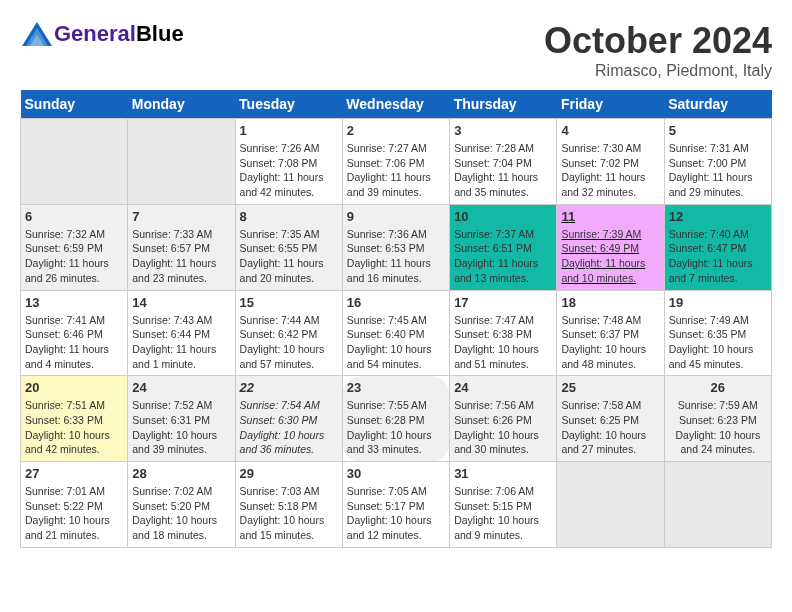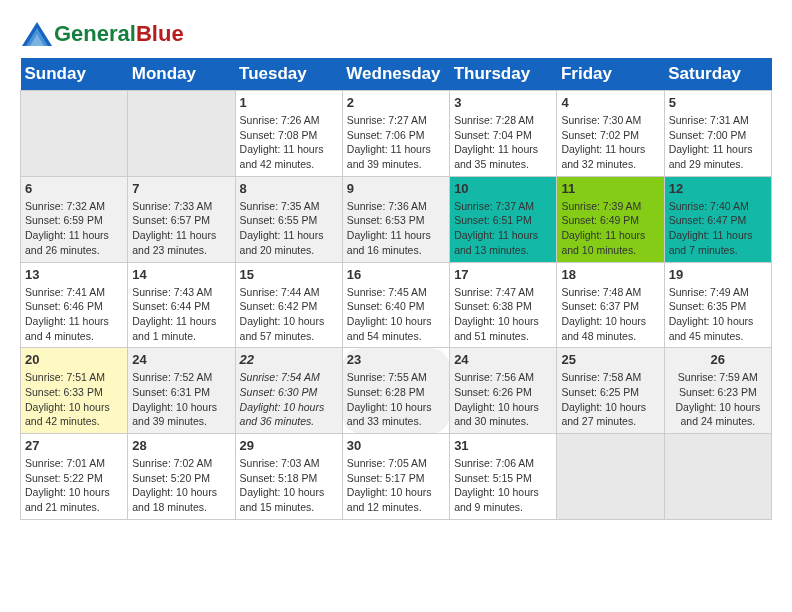--- a/index.html
+++ b/index.html
@@ -40,21 +40,21 @@
     .calendar {
       width: 100%;
       border-collapse: collapse;
       font-size: 11px;
     }
     .calendar th {
       background: #1565c0;
       color: #fff;
       padding: 6px 4px;
       text-align: left;
-      font-size: 17px;
+      font-size: 14px;
       font-weight: bold;
     }
     .calendar td {
       border: 1px solid #ccc;
       vertical-align: top;
       padding: 4px;
       width: 107px;
       min-height: 80px;
       background: #fff;
     }
@@ -81,23 +81,27 @@
 
 <div class="header">
   <div class="logo">
     <div class="logo-row">
       <svg width="34" height="28" viewBox="0 0 34 28">
         <polygon points="17,2 32,26 2,26" fill="#1565c0"></polygon>
         <polygon points="17,8 28,26 6,26" fill="#4a90d9"></polygon>
         <polygon points="17,14 24,26 10,26" fill="#7ab3e0"></polygon>
       </svg>
       <span style="font-size:22px;font-weight:bold;color:#333;">
-        <span style="color:#15803d;">General</span><span style="color:#b91c1c;">Blue</span>
+        <span style="color:#4c1d95;">General</span><span style="color:#000000;">Blue</span>
       </span>
     </div>
+  </div>
+  <div class="title-area">
+    <div class="month-title">October 2024</div>
+    <div class="location">Rimasco, Piedmont, Italy</div>
   </div>
 </div>
 
 <table class="calendar">
   <thead>
     <tr>
       <th>Sunday</th>
       <th>Monday</th>
       <th>Tuesday</th>
       <th>Wednesday</th>
@@ -145,21 +149,21 @@
           <div class="day-info">Sunrise: 7:35 AM<br>Sunset: 6:55 PM<br>Daylight: 11 hours and 20 minutes.</div>
         </td>
         <td style="background: rgb(240, 240, 240);">
           <div class="day-num">9</div>
           <div class="day-info">Sunrise: 7:36 AM<br>Sunset: 6:53 PM<br>Daylight: 11 hours and 16 minutes.</div>
         </td>
         <td style="background: #14b8a6;">
           <div class="day-num">10</div>
           <div class="day-info">Sunrise: 7:37 AM<br>Sunset: 6:51 PM<br>Daylight: 11 hours and 13 minutes.</div>
         </td>
-        <td style="background: #84cc16;">
+        <td style="background: #f0abfc; text-decoration: underline;">
           <div class="day-num">11</div>
           <div class="day-info">Sunrise: 7:39 AM<br>Sunset: 6:49 PM<br>Daylight: 11 hours and 10 minutes.</div>
         </td>
         <td style="background: #14b8a6;">
           <div class="day-num">12</div>
           <div class="day-info">Sunrise: 7:40 AM<br>Sunset: 6:47 PM<br>Daylight: 11 hours and 7 minutes.</div>
         </td>
       </tr>
       <tr>
         <td>

